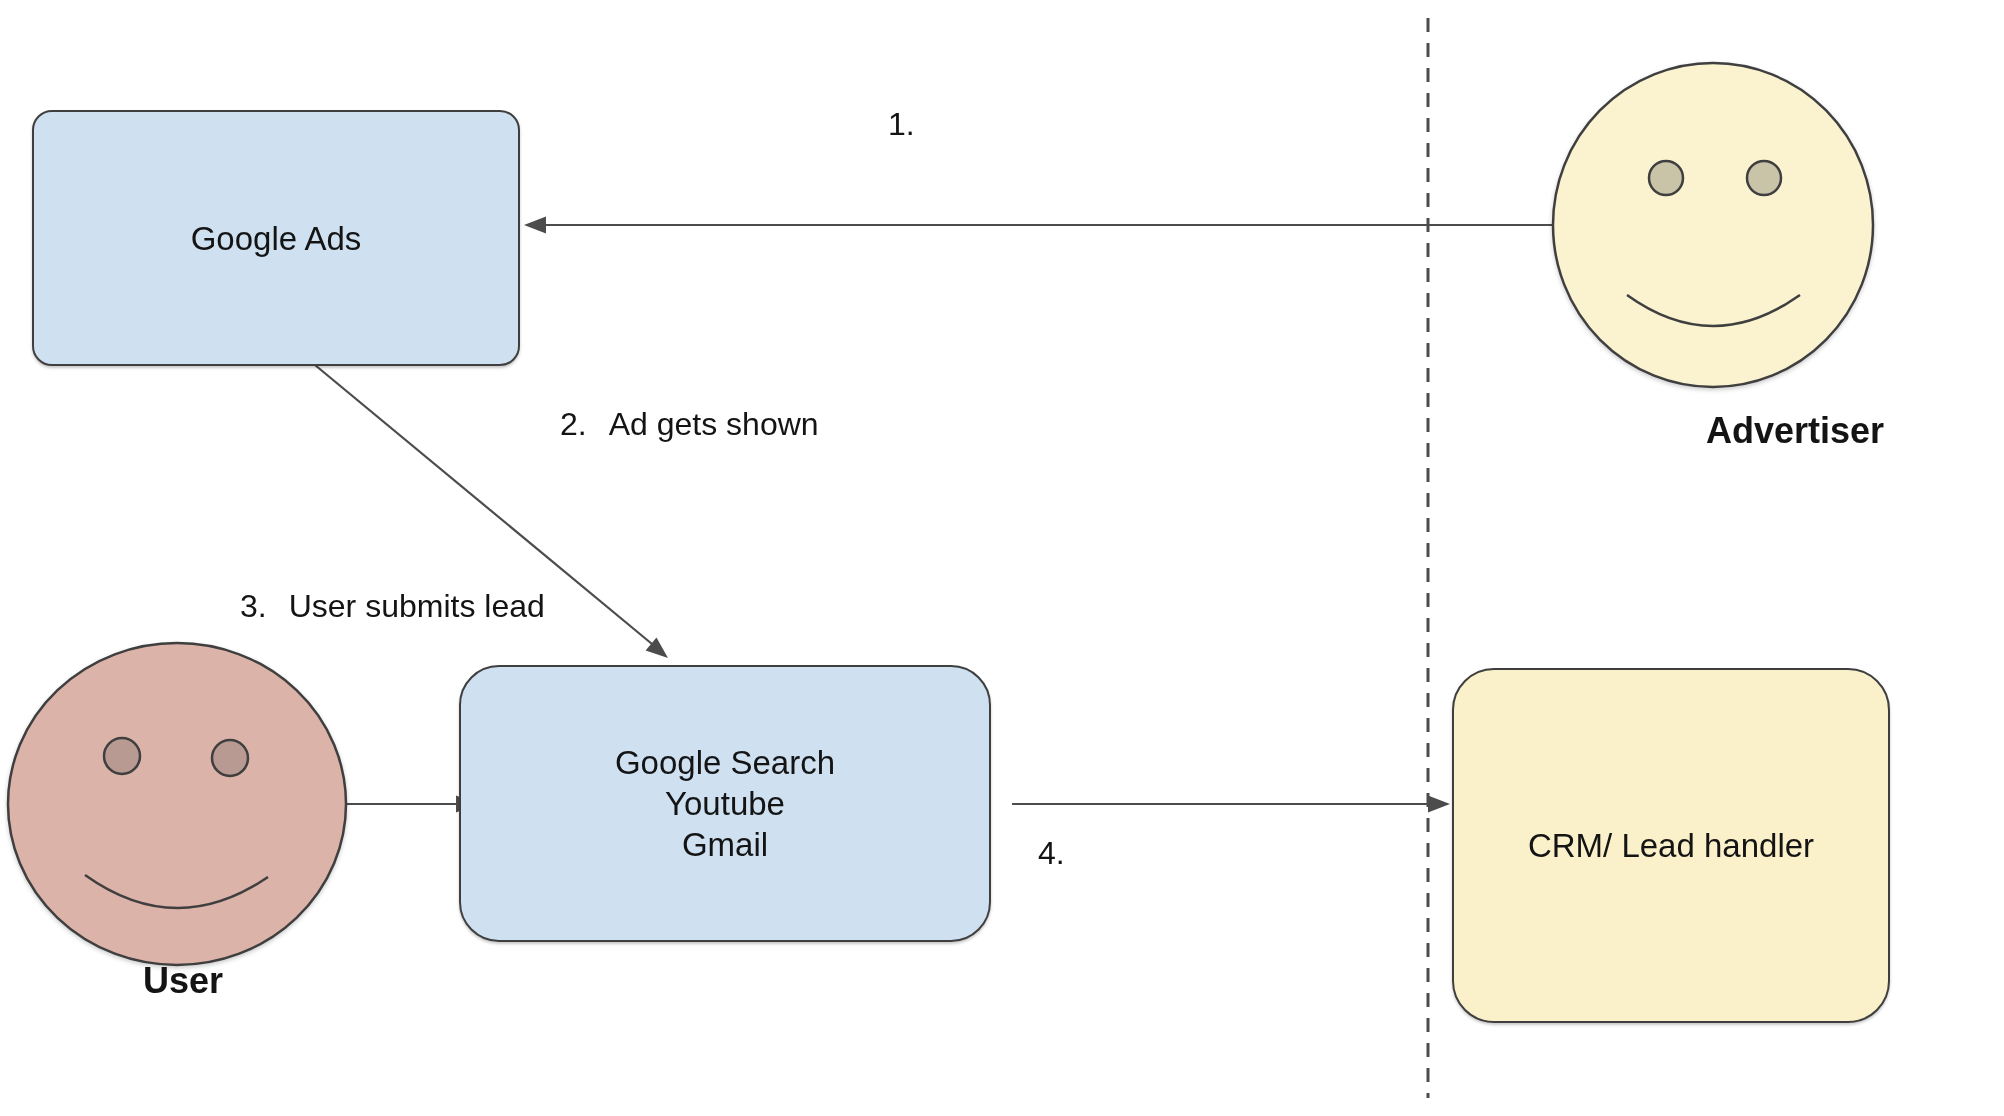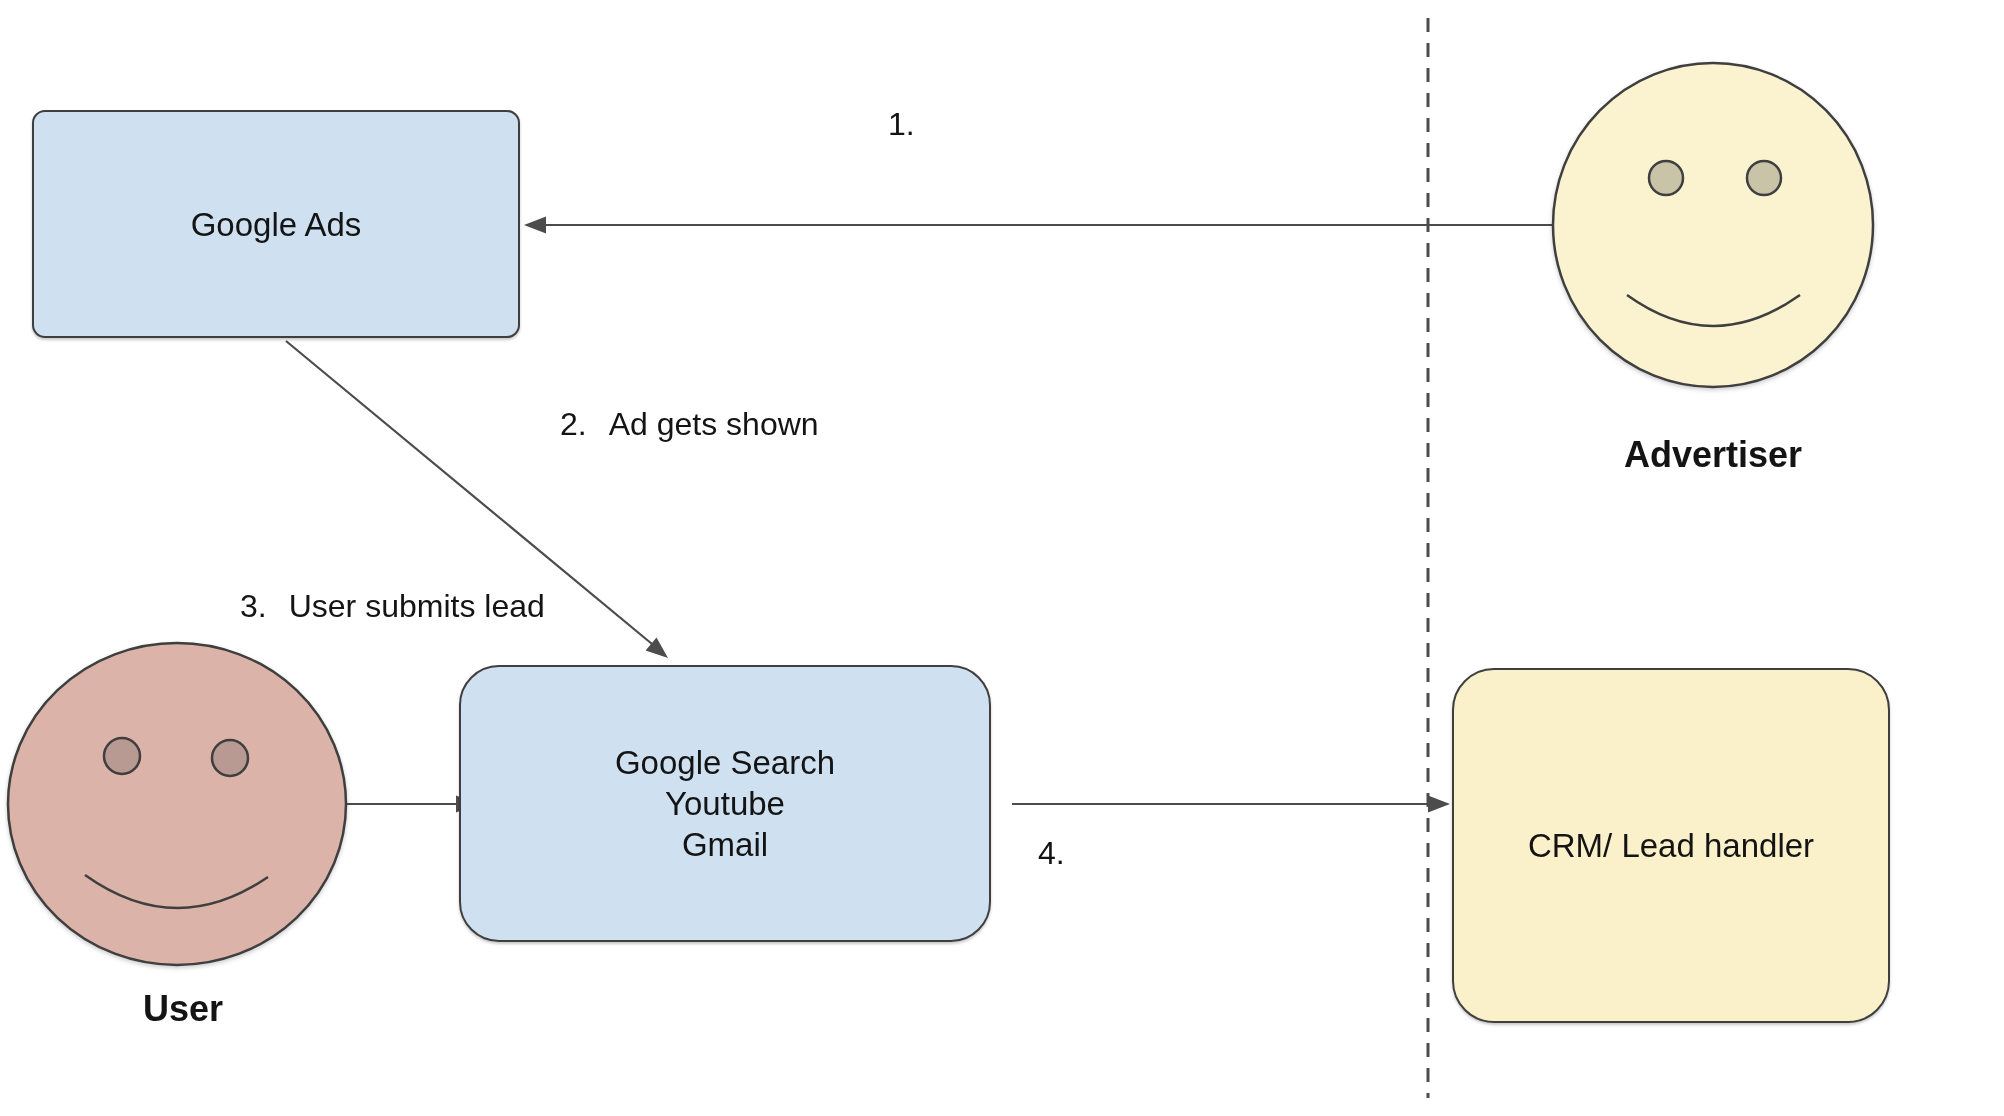--- a/index.html
+++ b/index.html
@@ -29,21 +29,21 @@
     align-items: center;
     justify-content: center;
     text-align: center;
     font-size: 33px;
     line-height: 41px;
     white-space: pre-line;
     box-shadow: 0 2px 3px rgba(0,0,0,0.22);
   }
   .node-blue { background: var(--node-blue, #cfe1f1); }
   .node-yellow { background: var(--node-yellow, #faf0c9); }
-  #node-google-ads   { left: 32px;  top: 110px; width: 488px; height: 228px; border-radius: 13px; }
+  #node-google-ads   { left: 32px;  top: 110px; width: 488px; height: 256px; border-radius: 20px; }
   #node-surfaces     { left: 459px; top: 665px; width: 532px; height: 277px; border-radius: 40px; }
   #node-crm          { left: 1452px; top: 668px; width: 438px; height: 355px; border-radius: 42px; }
 
   .step {
     position: absolute;
     display: flex;
     gap: 22px;
     font-size: 32px;
     line-height: 45px;
   }
@@ -53,22 +53,22 @@
   #step-3 { left: 240px;  top: 584px; }
   #step-4 { left: 1038px; top: 831px; }
 
   .actor-label {
     position: absolute;
     font-weight: bold;
     font-size: 36px;
     line-height: 42px;
     text-align: center;
   }
-  #actor-label-advertiser { left: 1513px; top: 410px; width: 400px; margin-top: 24px; }
-  #actor-label-user       { left: 33px;   top: 988px; width: 300px; }
+  #actor-label-advertiser { left: 1595px; top: 410px; width: 400px; }
+  #actor-label-user       { left: 33px;   top: 960px; width: 300px; }
 
   .shape-shadow { filter: drop-shadow(0 2px 2px rgba(0,0,0,0.2)); }
 </style>
 </head>
 <body>
 
 <div class="canvas">
 
   <svg class="layer" width="2004" height="1116" viewBox="0 0 2004 1116">
 

